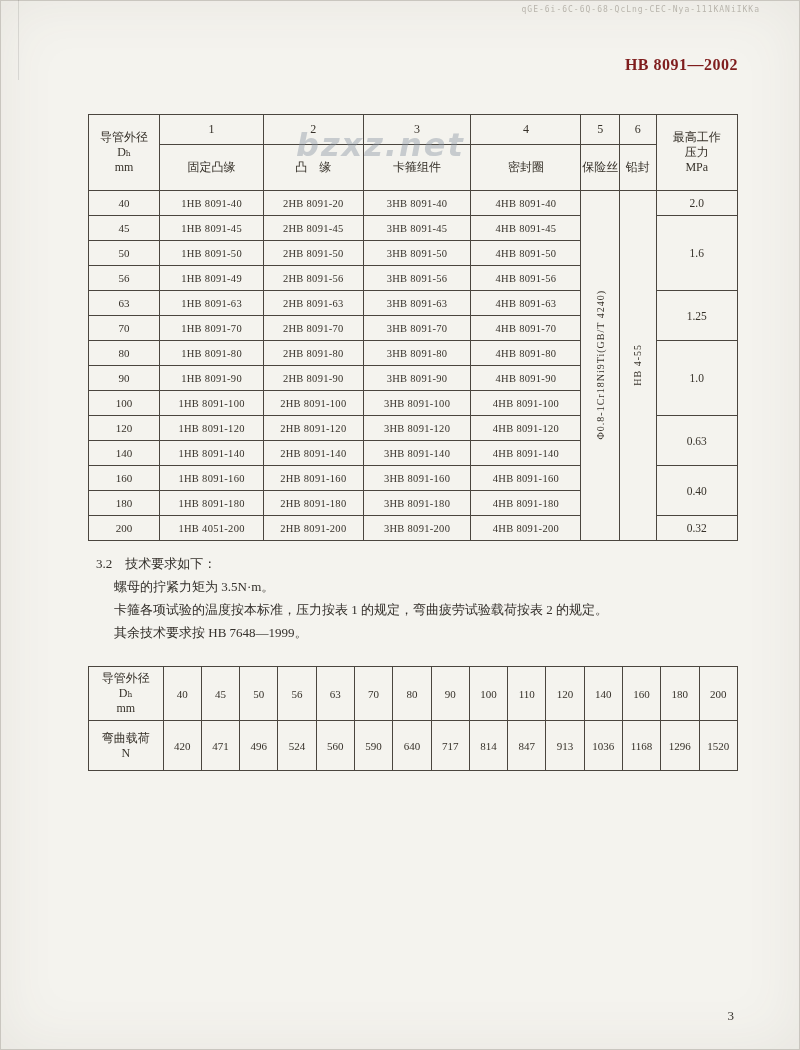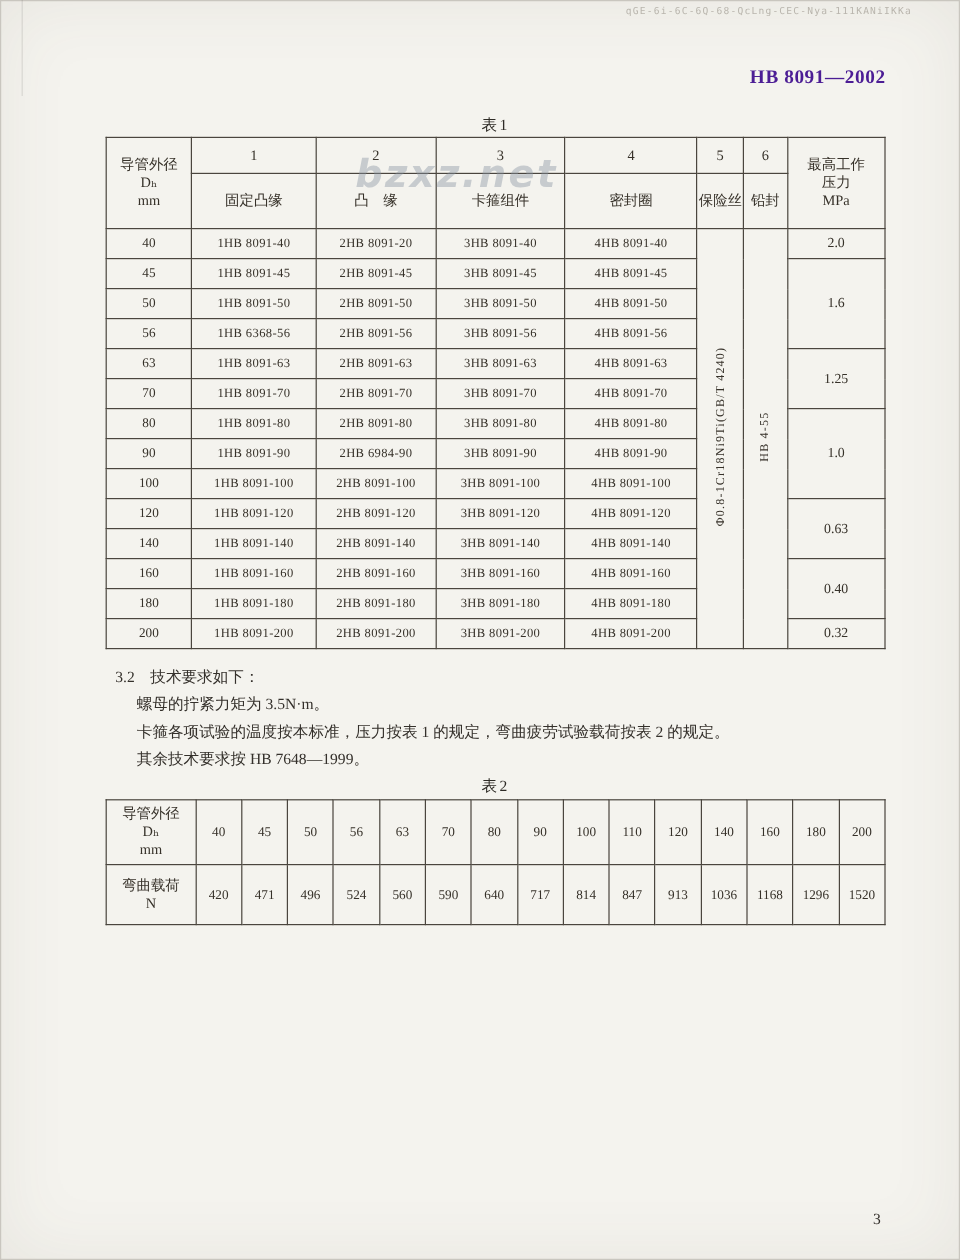--- a/index.html
+++ b/index.html
@@ -13,21 +13,21 @@
     box-shadow:inset 0 0 0 1px #c9c6bf, inset 0 0 60px rgba(90,80,60,0.08);
   }
   .scan-top{
     position:absolute;top:5px;right:40px;
     font-family:"DejaVu Sans Mono",monospace;
     font-size:8px;color:#b9b5ad;letter-spacing:1px;
   }
   .edge-line{position:absolute;left:18px;top:0;width:1px;height:80px;background:rgba(0,0,0,0.10);}
   .doc-number{
     position:absolute;top:56px;right:62px;
-    font-size:16px;font-weight:bold;letter-spacing:0.5px;color:#4c1d95;
+    font-size:16px;font-weight:bold;letter-spacing:0.5px;color:#7f1d1d;
   }
   .t1-title,.t2-title{
     position:absolute;left:88px;width:650px;text-align:center;
     font-size:13px;letter-spacing:2px;color:#2e2b26;
   }
   .t1-title{top:95px;}
   .t2-title{top:646px;}
   table{border-collapse:collapse;table-layout:fixed;position:absolute;background:transparent;}
   td,th{
     border:1px solid #4a453e;
@@ -76,21 +76,20 @@
 </head>
 <body>
 
 <div class="page">
 
   <div class="scan-top">qGE-6i-6C-6Q-68-QcLng-CEC-Nya-111KANiIKKa</div>
   <div class="edge-line"></div>
 
   <div class="doc-number">HB 8091—2002</div>
 
-  <div class="t1-title">表1</div>
 
   <table class="t1">
     <colgroup>
       <col style="width:70px">
         <col style="width:102px">
         <col style="width:98px">
       <col style="width:106px">
         <col style="width:108px">
         <col style="width:38px">
       <col style="width:36px">
@@ -145,21 +144,21 @@
         </tr>
         <tr>
           <td class="diacell">50</td>
           <td class="partcell">1HB 8091-50</td>
           <td class="partcell">2HB 8091-50</td>
           <td class="partcell">3HB 8091-50</td>
           <td class="partcell">4HB 8091-50</td>
         </tr>
         <tr>
           <td class="diacell">56</td>
-          <td class="partcell">1HB 6368-56</td>
+          <td class="partcell">1HB 8091-49</td>
           <td class="partcell">2HB 8091-56</td>
           <td class="partcell">3HB 8091-56</td>
           <td class="partcell">4HB 8091-56</td>
         </tr>
         <tr>
           <td class="diacell">63</td>
           <td class="partcell">1HB 8091-63</td>
           <td class="partcell">2HB 8091-63</td>
           <td class="partcell">3HB 8091-63</td>
           <td class="partcell">4HB 8091-63</td>
@@ -176,21 +175,21 @@
           <td class="diacell">80</td>
           <td class="partcell">1HB 8091-80</td>
           <td class="partcell">2HB 8091-80</td>
           <td class="partcell">3HB 8091-80</td>
           <td class="partcell">4HB 8091-80</td>
           <td rowspan="3" class="pcell">1.0</td>
         </tr>
         <tr>
           <td class="diacell">90</td>
           <td class="partcell">1HB 8091-90</td>
-          <td class="partcell">2HB 6984-90</td>
+          <td class="partcell">2HB 8091-90</td>
           <td class="partcell">3HB 8091-90</td>
           <td class="partcell">4HB 8091-90</td>
         </tr>
         <tr>
           <td class="diacell">100</td>
           <td class="partcell">1HB 8091-100</td>
           <td class="partcell">2HB 8091-100</td>
           <td class="partcell">3HB 8091-100</td>
           <td class="partcell">4HB 8091-100</td>
         </tr>
@@ -219,39 +218,38 @@
         </tr>
         <tr>
           <td class="diacell">180</td>
           <td class="partcell">1HB 8091-180</td>
           <td class="partcell">2HB 8091-180</td>
           <td class="partcell">3HB 8091-180</td>
           <td class="partcell">4HB 8091-180</td>
         </tr>
         <tr>
           <td class="diacell">200</td>
-          <td class="partcell">1HB 8091-200</td>
+          <td class="partcell">1HB 4051-200</td>
           <td class="partcell">2HB 8091-200</td>
           <td class="partcell">3HB 8091-200</td>
           <td class="partcell">4HB 8091-200</td>
           <td rowspan="1" class="pcell">0.32</td>
         </tr>
       </tbody>
   </table>
 
   <div class="watermark">bzxz.net</div>
 
   <div class="sec">
     <div class="ln"><span>3.2</span>　<span>技术要求如下：</span></div>
     <div class="ln indent">螺母的拧紧力矩为 3.5N·m。</div>
     <div class="ln indent">卡箍各项试验的温度按本标准，压力按表 1 的规定，弯曲疲劳试验载荷按表 2 的规定。</div>
     <div class="ln indent">其余技术要求按 HB 7648—1999。</div>
   </div>
 
-  <div class="t2-title">表2</div>
 
   <table class="t2">
     <colgroup id="t2-cols">
         <col style="width:74px">
         <col style="width:38px">
         <col style="width:38px">
         <col style="width:38px">
         <col style="width:38px">
         <col style="width:38px">
         <col style="width:38px">

